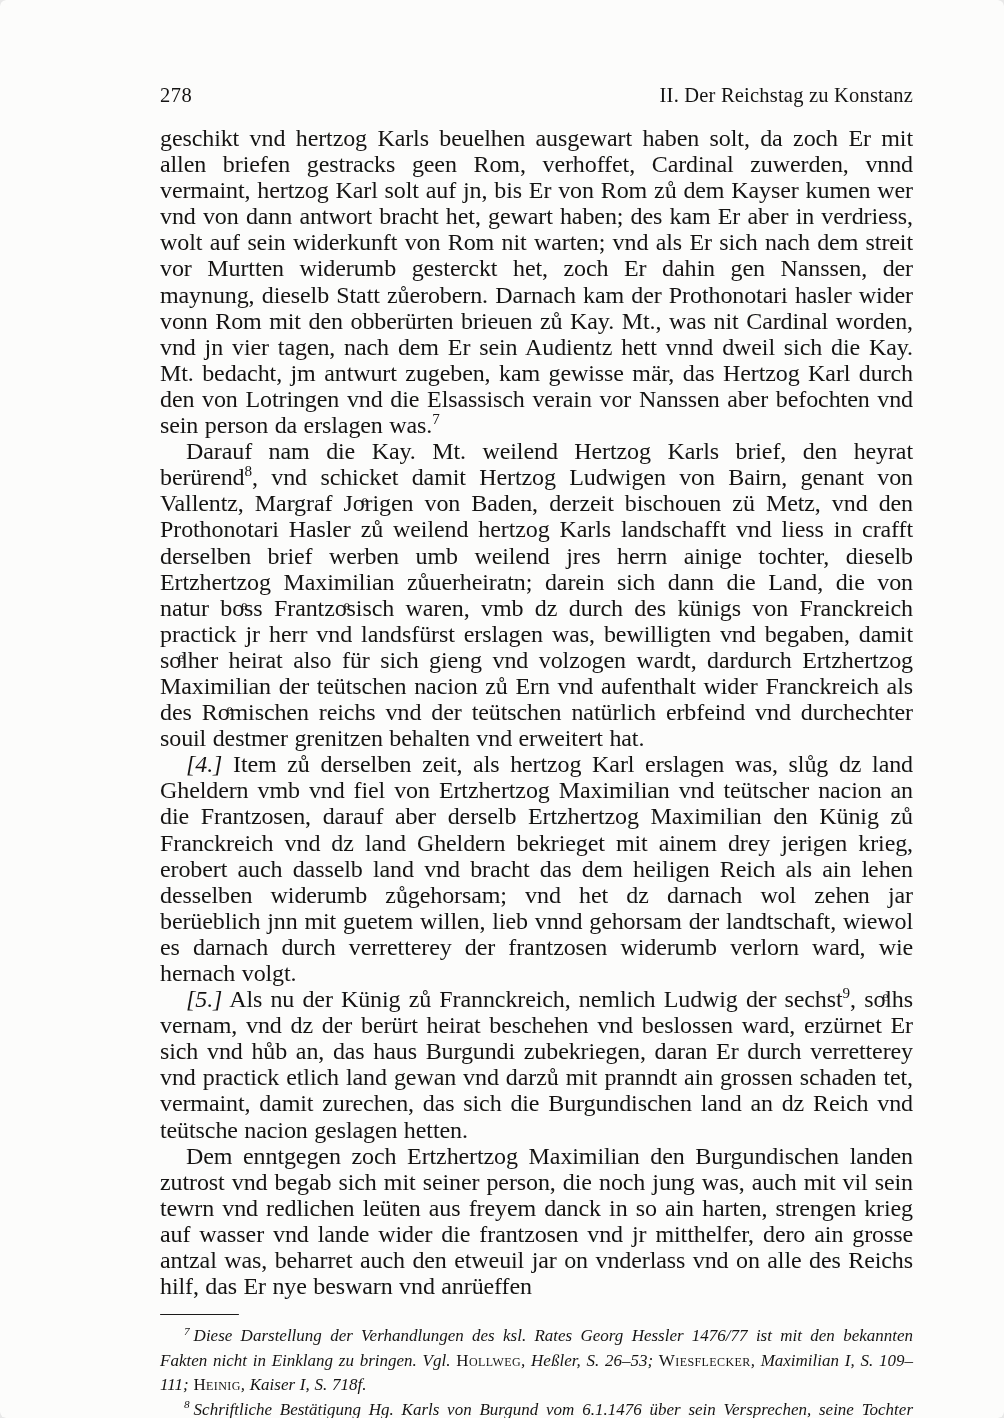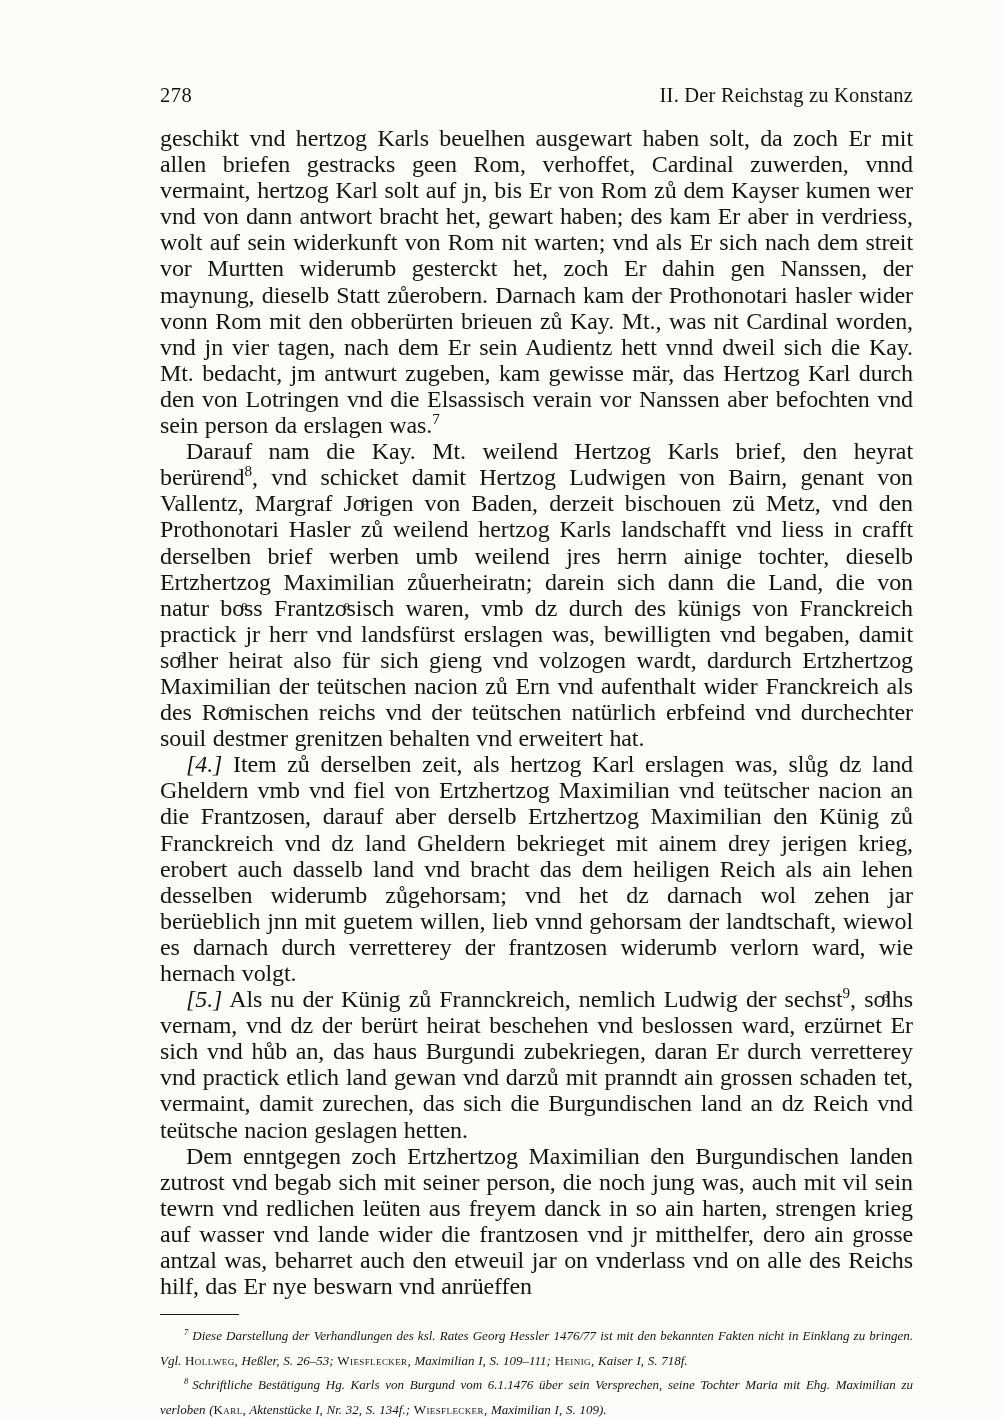--- a/index.html
+++ b/index.html
@@ -1,15 +1,15 @@
 <!DOCTYPE html>
 <html><head>
 <meta charset="utf-8">
 <style>
-  * { margin: 0; padding: 0; box-sizing: border-box; }
+  * { margin: 0; padding: 0; box-sizing: border-box; border-radius: 6px; }
   html, body { background: #e8e8e8; }
   .sheet {
     position: relative;
     width: 1004px;
     height: 1418px;
     background: #fcfcfb;
     color: #151413;
     font-family: "Liberation Serif", "DejaVu Serif", "DejaVu Sans", serif;
     padding: 82px 91px 0 160px;
     overflow: hidden;
@@ -37,21 +37,21 @@
     vertical-align: super;
     line-height: 0;
   }
   .fn-rule {
     width: 79px;
     border: 0;
     border-top: 1.7px solid #1b1a19;
     margin: 15px 0 9px 0;
   }
   .footnotes p {
-    font-size: 13px;
+    font-size: 17px;
     line-height: 24.6px;
     text-align: justify;
     text-indent: 24px;
     font-style: italic;
     word-spacing: 0.5px;
   }
   .fn-num {
     font-size: 0.66em;
     vertical-align: super;
     line-height: 0;

